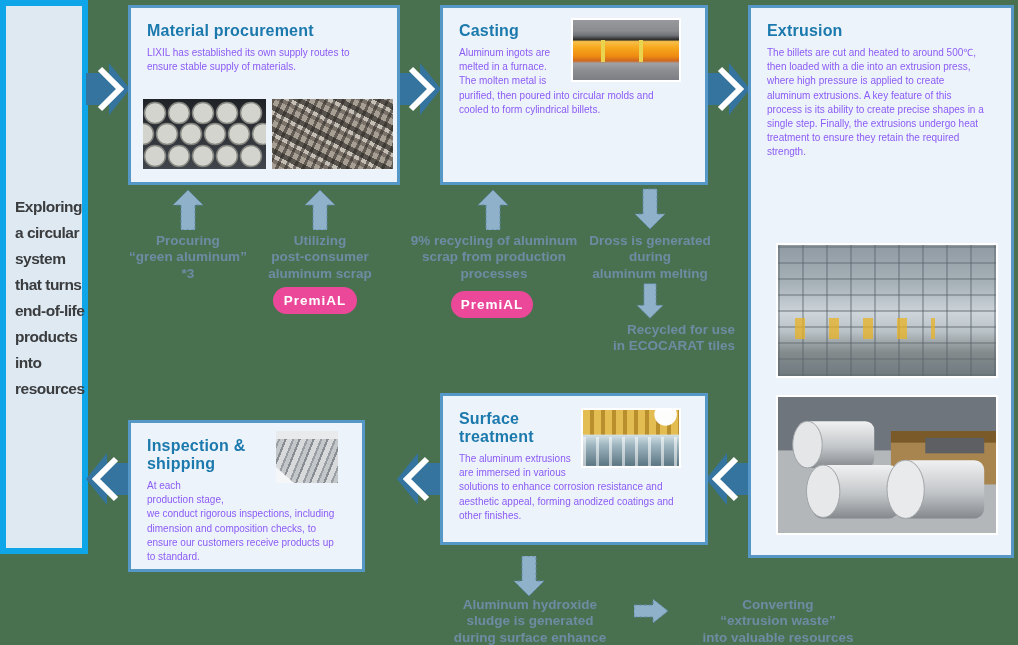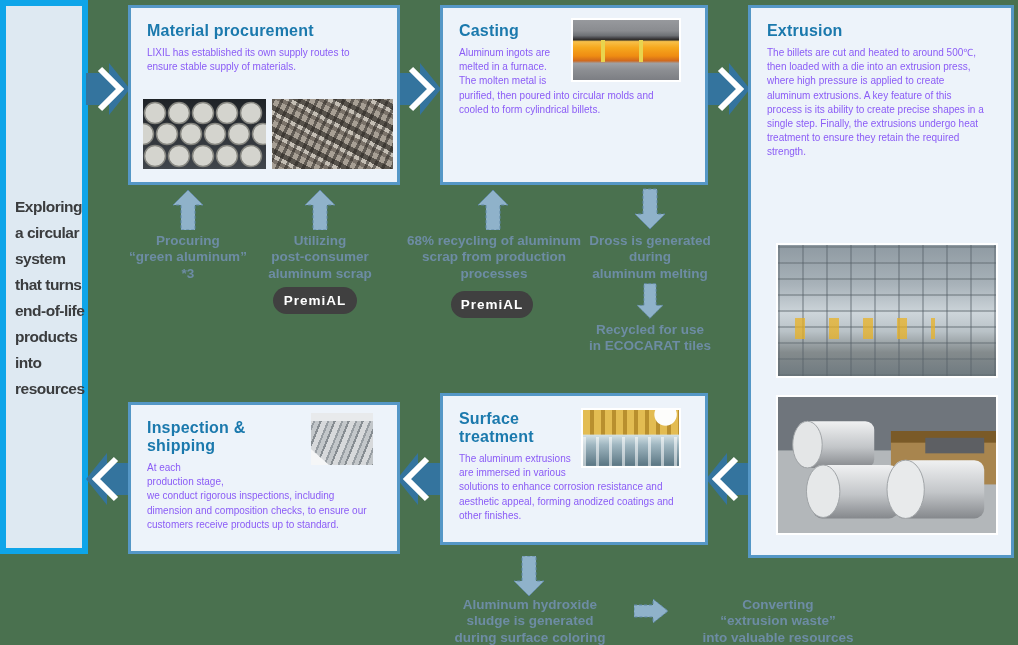--- a/index.html
+++ b/index.html
@@ -10,21 +10,21 @@
   
   .sidebar{position:absolute;left:0;top:0;width:88px;height:554px;background:#dee9f2;border:6px solid #0ea5e9;}
   .sidebar-text{position:absolute;left:9px;top:188px;width:78px;font-size:15.5px;font-weight:bold;
     letter-spacing:-0.5px;line-height:26px;color:#3a3c3e;}
 
   
   .box{position:absolute;background:#edf3fa;border:3px solid #5597c6;padding:14px 24px 10px 16px;}
   .box-material{left:128px;top:5px;width:272px;height:180px;}
   .box-casting{left:440px;top:5px;width:268px;height:180px;}
   .box-extrusion{left:748px;top:5px;width:266px;height:553px;}
-  .box-inspection{left:128px;top:402px;width:272px;height:152px;}
+  .box-inspection{left:128px;top:420px;width:237px;height:152px;}
   .box-surface{left:440px;top:393px;width:268px;height:152px;}
   .box-title{margin:0 0 6px 0;font-size:16px;font-weight:bold;color:#1b79ad;letter-spacing:0.2px;}
   .box-body{margin:0;font-size:10px;line-height:1.42;color:#8b5cf6;}
 
   
   .photo{position:relative;overflow:hidden;}
   .float-right{float:right;}
 
   .photo-billets{position:absolute;left:12px;top:91px;width:123px;height:70px;
     background:linear-gradient(180deg,#1f2327,#41464c);}
@@ -86,26 +86,26 @@
   .fa-down2{left:637px;top:283px;width:26px;height:36px;transform:scaleY(-1);}
   .fa-down3{left:514px;top:556px;width:30px;height:40px;transform:scaleY(-1);}
   .fa-right{left:634px;top:599px;width:34px;height:24px;}
 
   
   .flow-label{position:absolute;font-size:13.5px;font-weight:bold;line-height:1.22;color:#6d8ca4;text-align:center;}
   .fl-procuring{left:108px;top:233px;width:160px;}
   .fl-utilizing{left:240px;top:233px;width:160px;}
   .fl-recycling{left:404px;top:233px;width:180px;}
   .fl-dross{left:565px;top:233px;width:170px;}
-  .fl-ecocarat{left:565px;top:322px;width:170px;}
+  .fl-ecocarat{left:565px;top:322px;width:170px;text-align:right;}
   .fl-sludge{left:430px;top:597px;width:200px;}
   .fl-converting{left:678px;top:597px;width:200px;}
 
   
-  .pill{position:absolute;width:84px;height:27px;border-radius:14px;background:#404040;color:#fff;
+  .pill{position:absolute;width:84px;height:27px;border-radius:14px;background:#ec4899;color:#fff;
     font-size:13.5px;font-weight:bold;letter-spacing:1px;display:flex;align-items:center;justify-content:center;}
   .pill-1{left:273px;top:287px;}
   .pill-2{left:451px;top:291px;width:82px;}
 </style>
 </head>
 <body>
 
 <div id="stage">
 
   <div class="sidebar">
@@ -268,31 +268,31 @@
         <polygon points="0,6 19,6 19,0 34,12 19,24 19,18 0,18" fill="#8fb2ca" stroke="#5f88a8" stroke-width="1" stroke-dasharray="3 2"></polygon>
       </svg>
   </div>
 
   <div class="flow-label fl-procuring preline">Procuring
 “green aluminum”
 *3</div>
   <div class="flow-label fl-utilizing preline">Utilizing
 post-consumer
 aluminum scrap</div>
-  <div class="flow-label fl-recycling preline">68% recycling of aluminum
+  <div class="flow-label fl-recycling preline">9% recycling of aluminum
 scrap from production
 processes</div>
   <div class="flow-label fl-dross preline">Dross is generated
 during
 aluminum melting</div>
   <div class="flow-label fl-ecocarat preline">Recycled for use
 in ECOCARAT tiles</div>
   <div class="flow-label fl-sludge preline">Aluminum hydroxide
 sludge is generated
-during surface coloring</div>
+during surface enhance</div>
   <div class="flow-label fl-converting preline">Converting
 “extrusion waste”
 into valuable resources</div>
 
   <div class="pill pill-1">PremiAL</div>
   <div class="pill pill-2">PremiAL</div>
 
 </div>
 
 </body></html>

